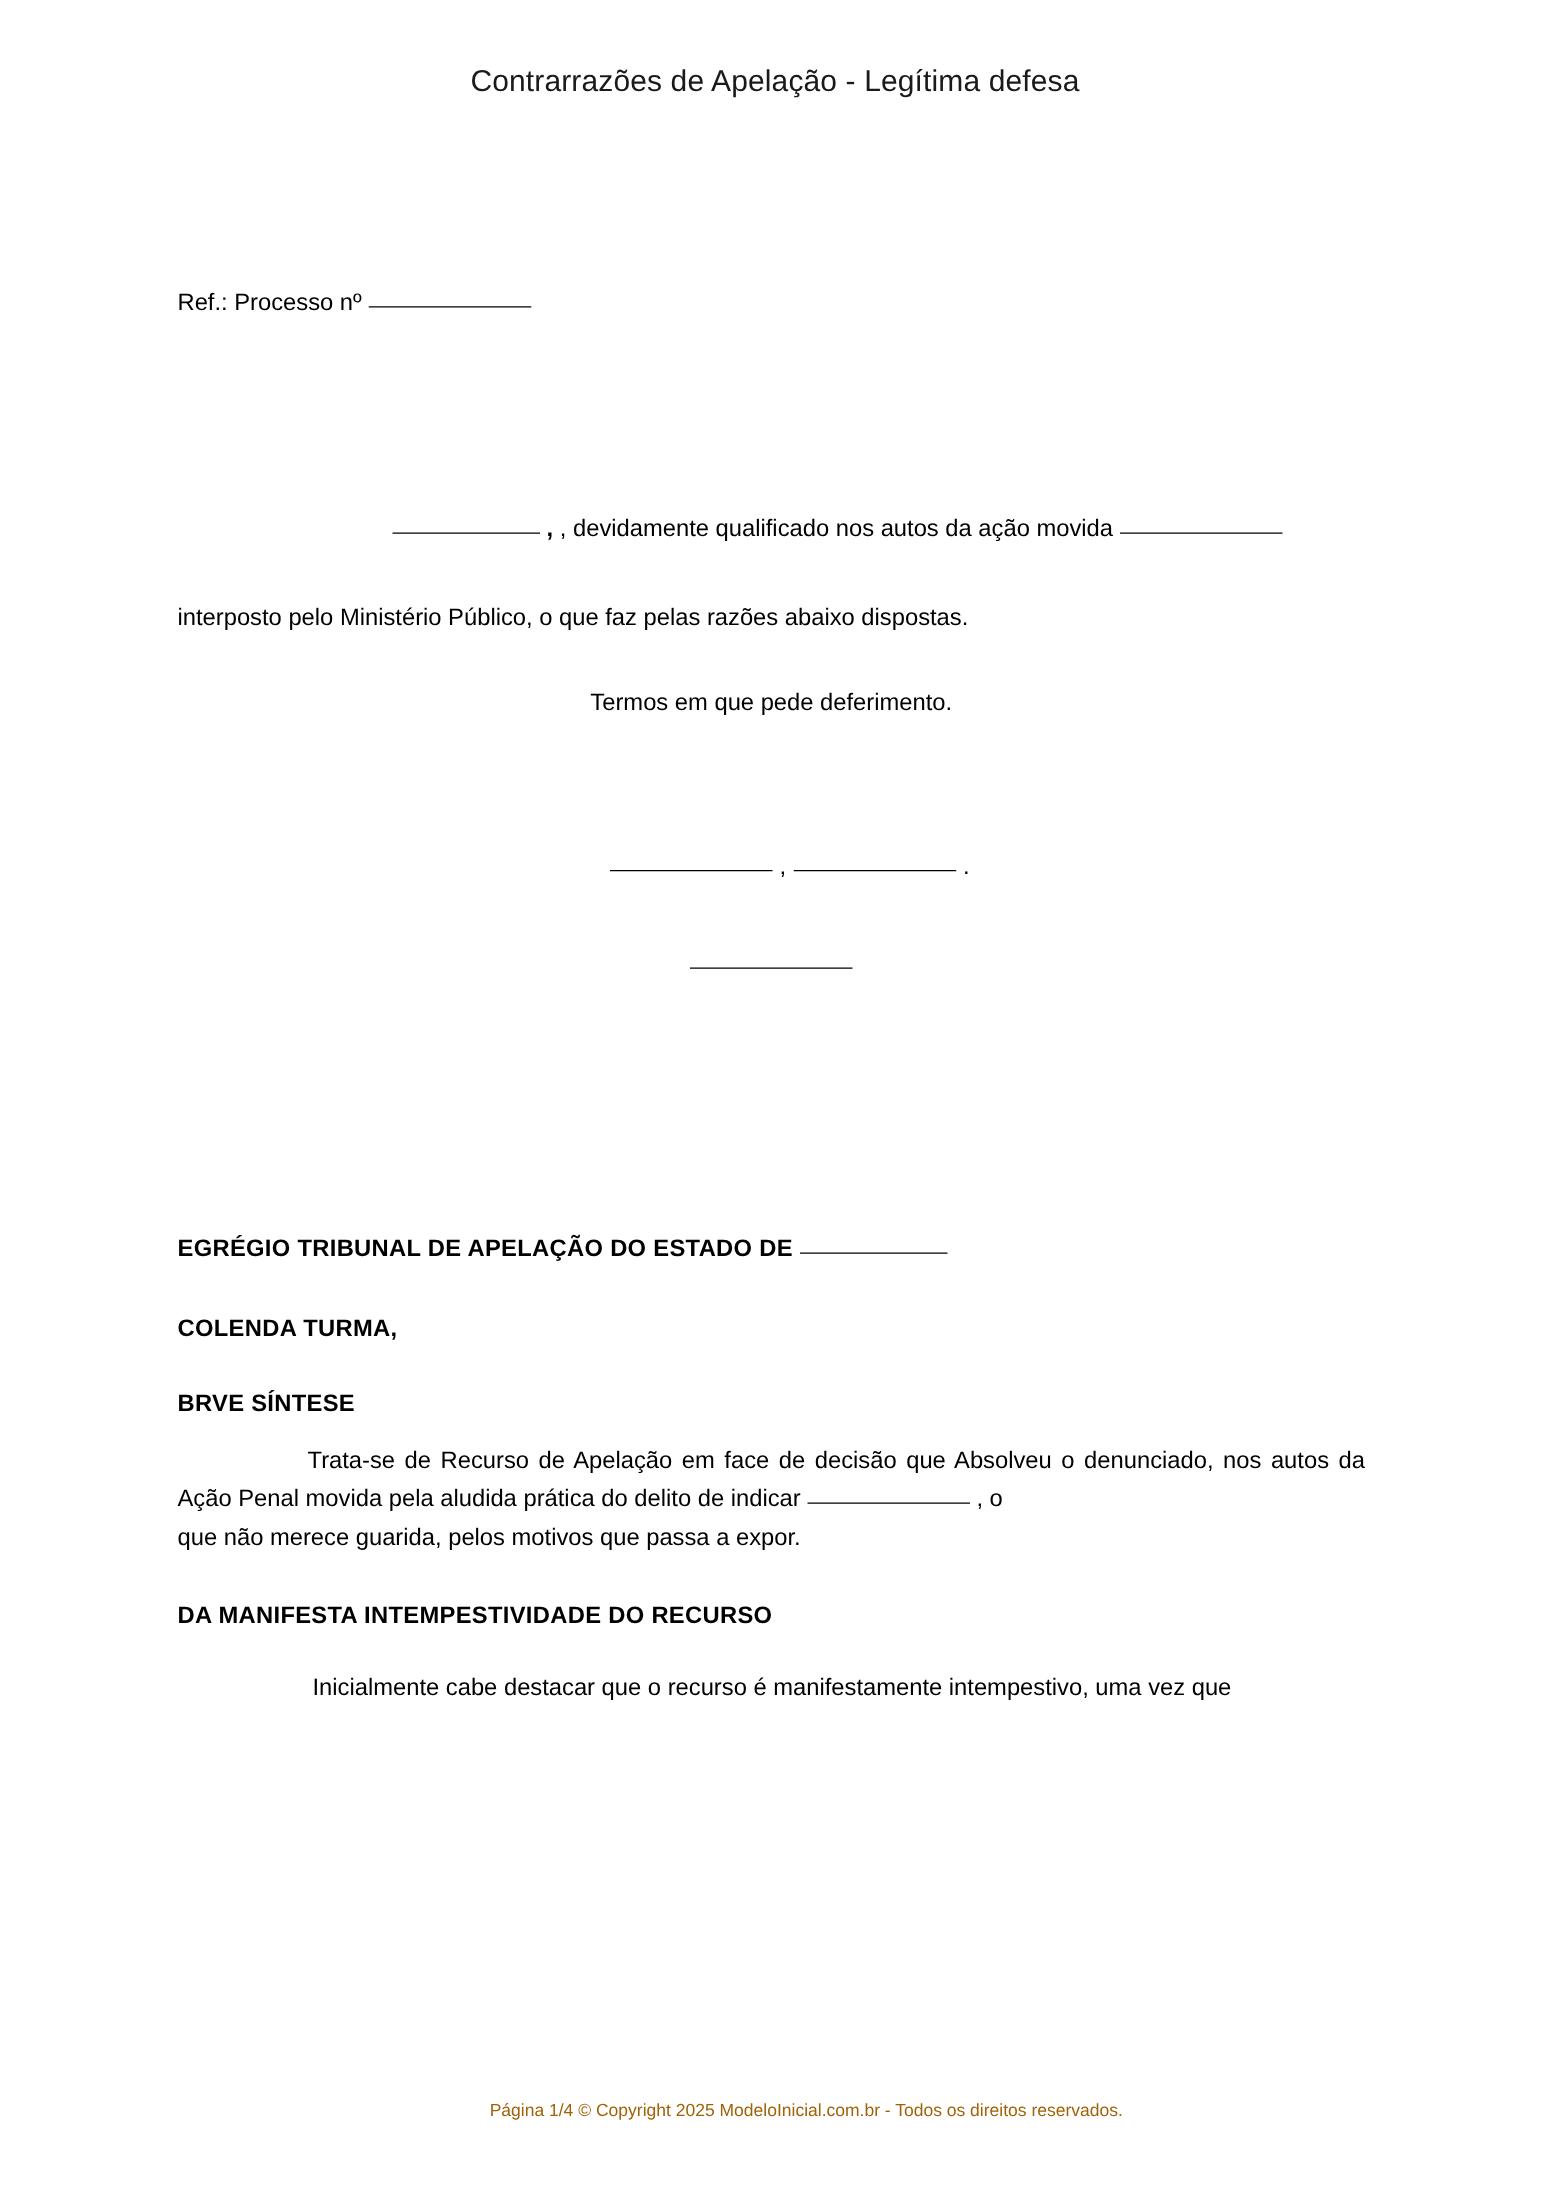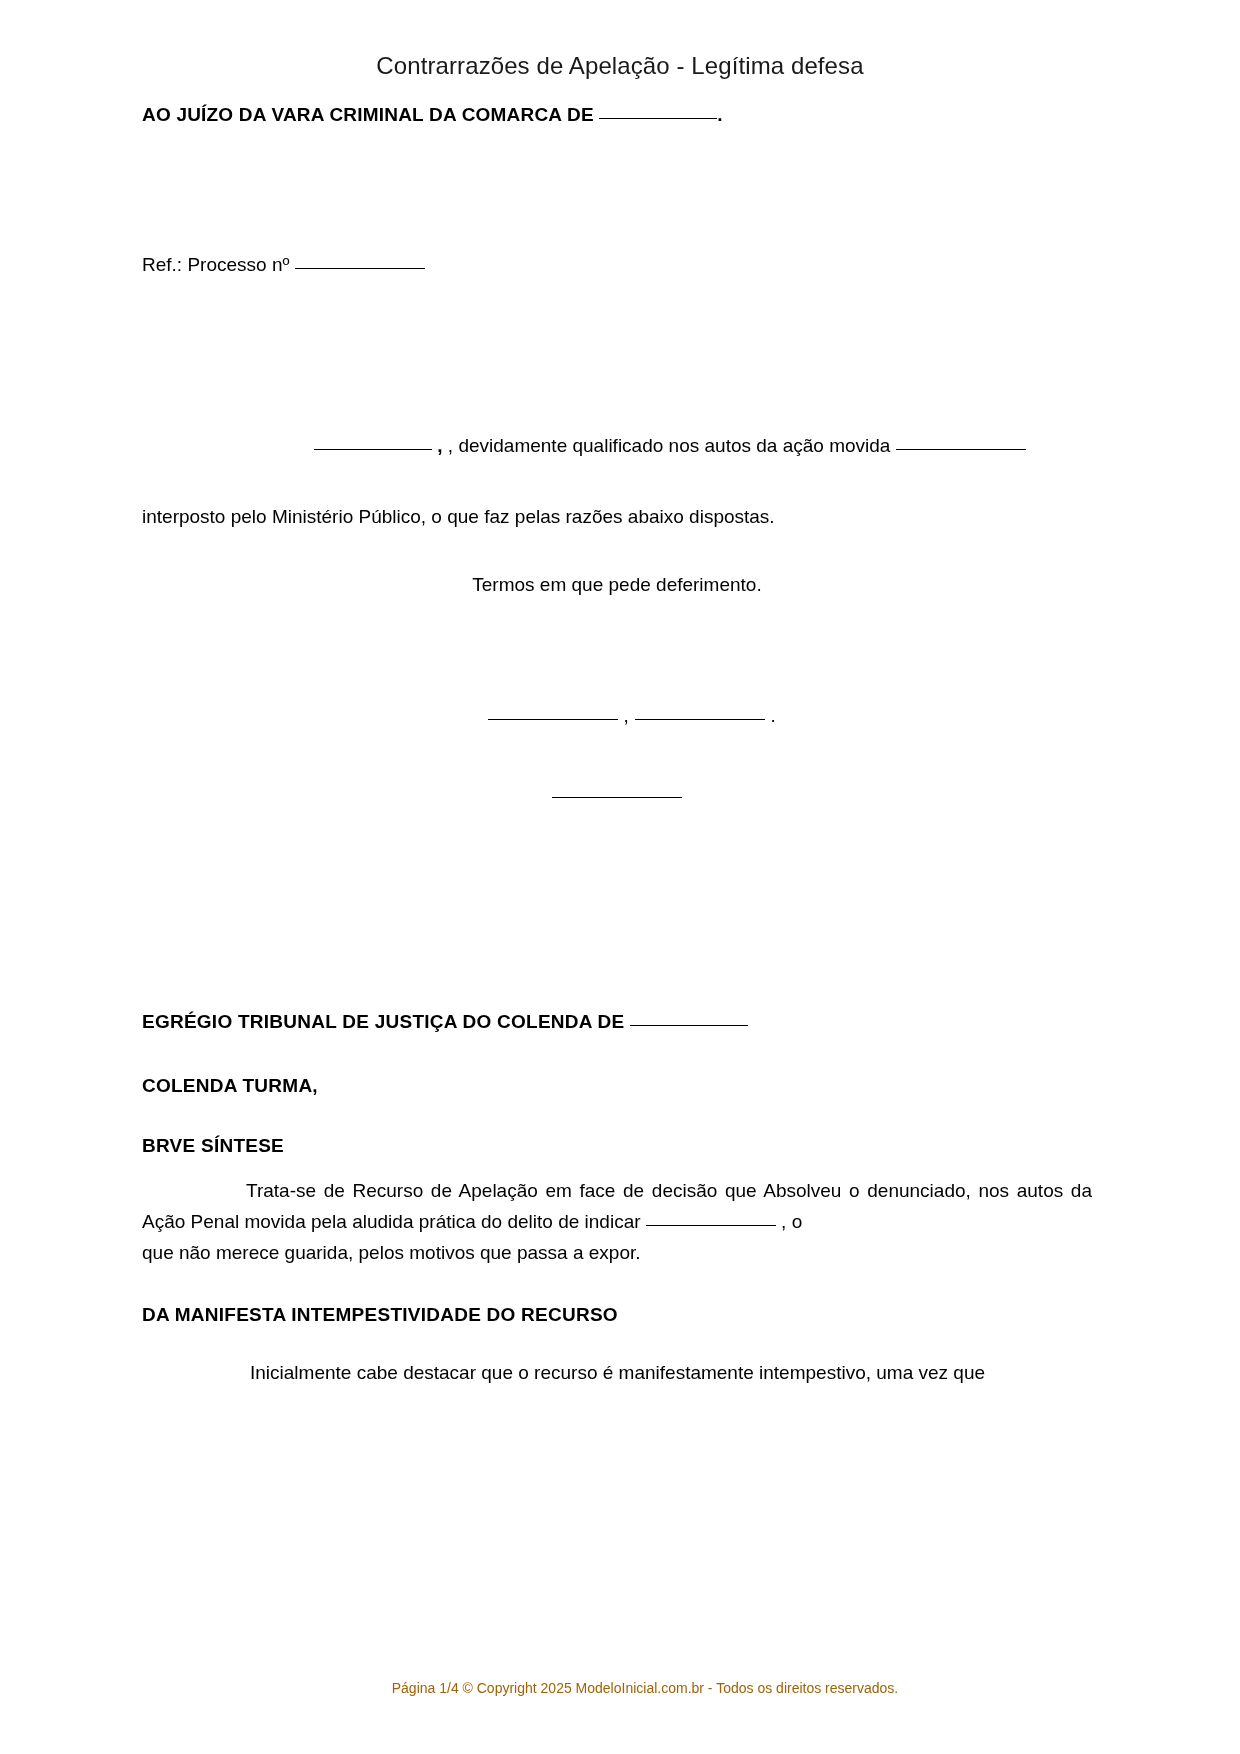--- a/index.html
+++ b/index.html
@@ -93,24 +93,20 @@
 </style>
 </head>
 <body>
 
 <div class="page">
 
   <div class="doc-title">Contrarrazões de Apelação - Legítima defesa</div>
 
   <div class="content">
 
-    <div class="line-bold">
-      <span>AO JUÍZO DA VARA CRIMINAL DA COMARCA  DE</span>
-      <span class="blank blank-md"></span><span>.</span>
-    </div>
 
     <div class="spacer-mid"></div>
 
     <div class="para" style="margin-top:58px">
       <span>Ref.: Processo nº</span>
       <span class="blank blank-lg"></span>
     </div>
 
     <div class="spacer-big"></div>
 
@@ -133,21 +129,21 @@
       <span>.</span>
     </div>
 
     <div class="sig-line" style="margin-top:56px; padding-left:0;">
       <span class="blank blank-lg"></span>
     </div>
 
     <div style="height:206px"></div>
 
     <div class="heading-block">
-      <span>EGRÉGIO TRIBUNAL DE JUSTIÇA DO COLENDA DE</span>
+      <span>EGRÉGIO TRIBUNAL DE APELAÇÃO DO ESTADO DE</span>
       <span class="blank blank-md"></span>
     </div>
 
     <div class="heading-block" style="margin-top:42px;">COLENDA TURMA,</div>
 
     <div class="heading-block" style="margin-top:38px;">BRVE SÍNTESE</div>
 
     <div class="para justify" style="margin-top:19px;">
       <span style="display:inline-block;width:104px"></span><span>Trata-se de Recurso de Apelação em face de decisão que Absolveu o denunciado, nos autos da Ação Penal movida pela aludida prática do delito de indicar</span>
       <span class="blank blank-lg"></span>

